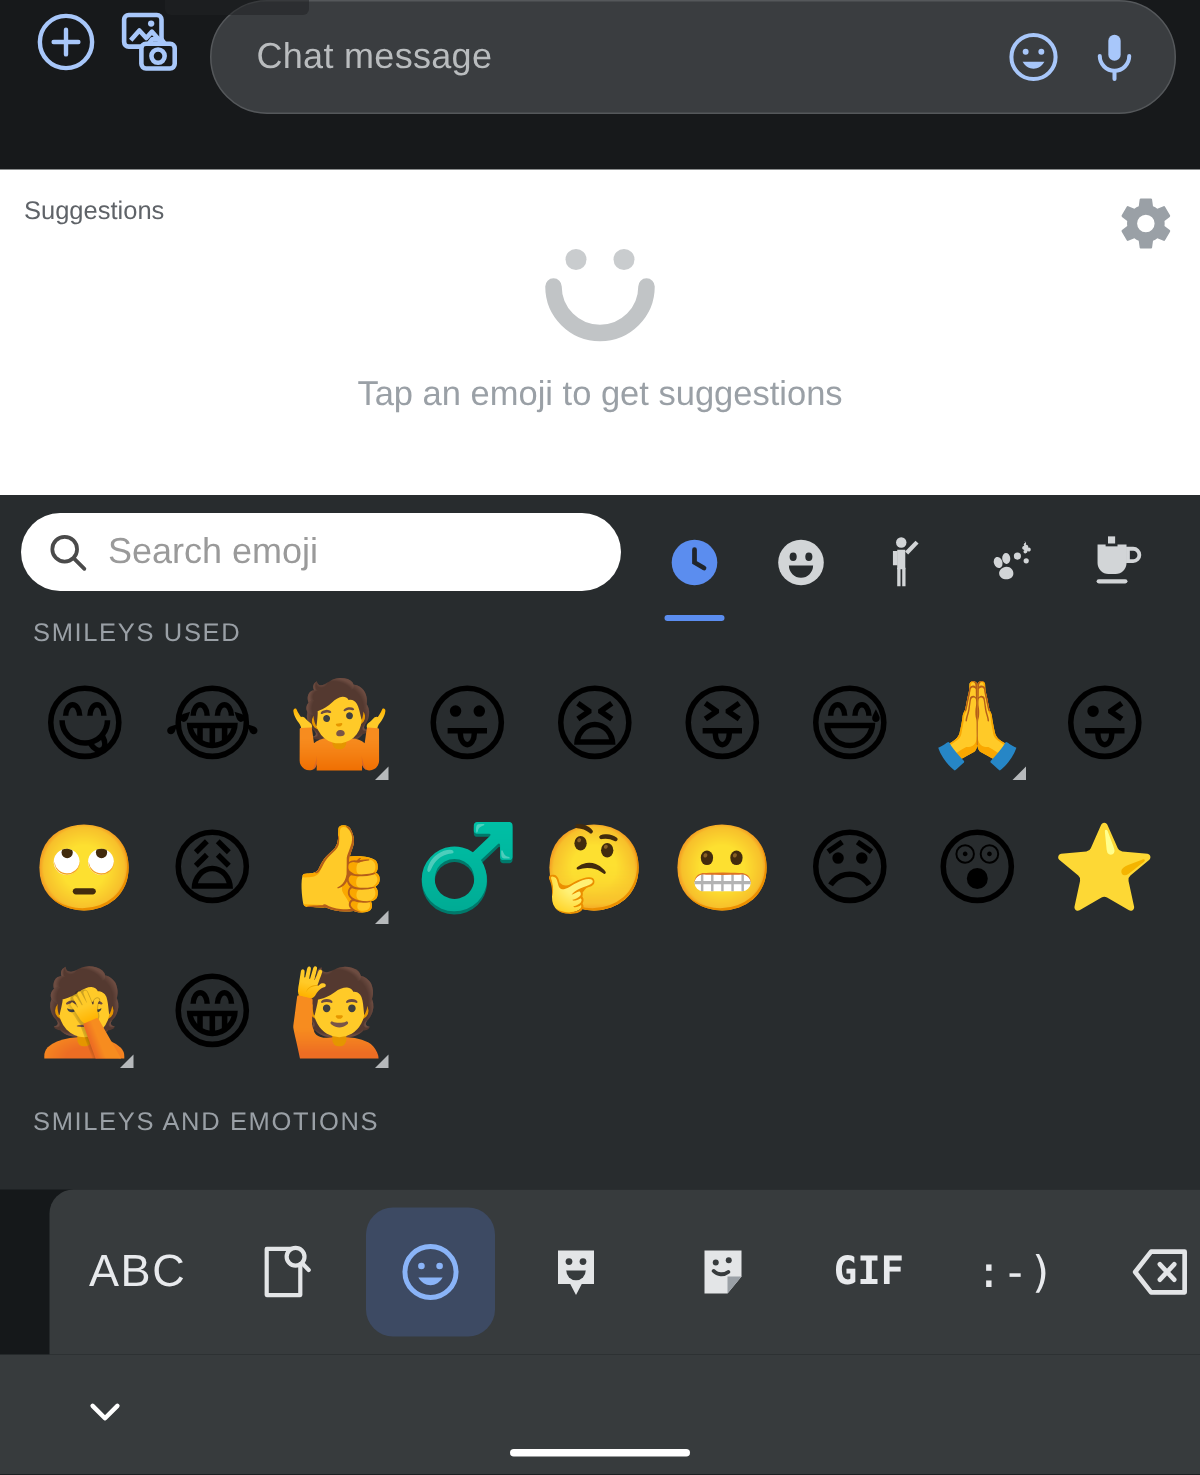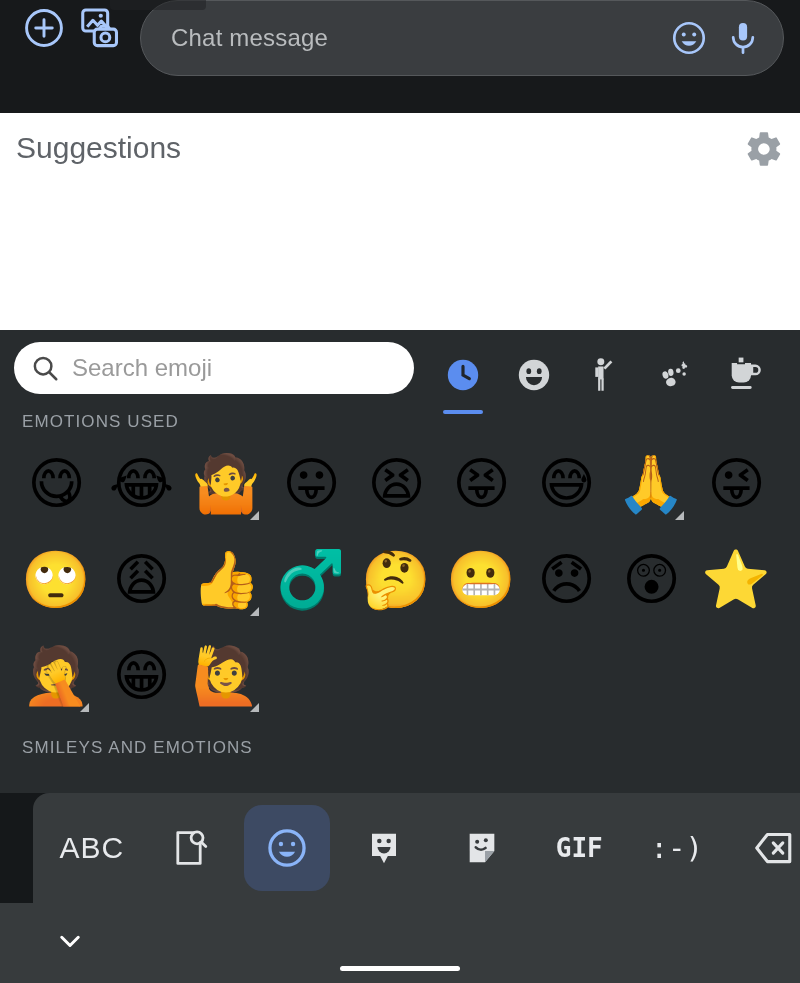--- a/index.html
+++ b/index.html
@@ -36,21 +36,21 @@
   }
   .chat-icon{ width:44px; height:44px; display:flex; align-items:center; justify-content:center; }
 
   
   .suggestions{
     position:absolute; left:0; top:113px; width:800px; height:217px;
     background:#ffffff;
   }
   .sugg-title{
     position:absolute; left:16px; top:18px;
-    font-size:30px; color:#5f6368;
+    font-size:17px; color:#5f6368;
   }
   .sugg-gear{ position:absolute; right:16px; top:16px; width:40px; height:40px; }
   .sugg-empty{
     position:absolute; left:0; top:48px; width:100%;
     display:flex; flex-direction:column; align-items:center; gap:14px;
   }
   .sugg-empty-text{ font-size:23px; color:#9aa0a6; }
 
   
   .kb{
@@ -178,20 +178,30 @@
     <div class="sugg-title">Suggestions</div>
 
     <div class="sugg-gear">
       <span>
         <svg width="40" height="40" viewBox="0 0 24 24" fill="#9aa0a6">
           <path d="M19.4 13c.04-.33.06-.66.06-1s-.02-.67-.07-1l2.1-1.62a.5.5 0 0 0 .12-.64l-2-3.46a.5.5 0 0 0-.6-.22l-2.48 1a7.3 7.3 0 0 0-1.73-1l-.37-2.64A.49.49 0 0 0 13.94 2h-4a.49.49 0 0 0-.48.42L9.1 5.06c-.63.26-1.2.6-1.74 1l-2.48-1a.5.5 0 0 0-.6.22l-2 3.46c-.12.22-.07.48.12.64L4.5 11c-.05.33-.08.67-.08 1s.03.67.08 1l-2.1 1.62a.5.5 0 0 0-.12.64l2 3.46c.12.22.38.3.6.22l2.48-1c.52.4 1.1.74 1.73 1l.37 2.64c.04.24.24.42.49.42h4c.25 0 .45-.18.49-.42l.37-2.64c.63-.26 1.2-.6 1.73-1l2.48 1c.23.09.49 0 .6-.22l2-3.46a.5.5 0 0 0-.12-.64zM11.94 15.5A3.5 3.5 0 1 1 15.44 12a3.5 3.5 0 0 1-3.5 3.5z"></path>
         </svg>
       </span>
     </div>
 
+    <div class="sugg-empty">
+      <span>
+        <svg width="96" height="74" viewBox="0 0 96 74">
+          <circle cx="32" cy="12" r="7" fill="#c9ccce"></circle>
+          <circle cx="64" cy="12" r="7" fill="#c9ccce"></circle>
+          <path d="M17 30a31 31 0 0 0 62 0" fill="none" stroke="#c1c4c6" stroke-width="11" stroke-linecap="round"></path>
+        </svg>
+      </span>
+      <span class="sugg-empty-text">Tap an emoji to get suggestions</span>
+    </div>
   </div>
 
   <div class="kb">
 
     <div class="kb-top">
       <div class="search-box">
         <span>
           <svg width="30" height="30" viewBox="0 0 24 24" fill="none" stroke="#4a4a4a" stroke-width="2">
             <circle cx="10.5" cy="10.5" r="6.6"></circle>
               <path d="M15.4 15.4L21 21" stroke-linecap="round"></path>
@@ -256,21 +266,21 @@
               <rect x="7" y="2" width="5" height="3.2" fill="#282c2e"></rect>
               <rect x="8" y="1" width="3" height="3" fill="#d2d5d7"></rect>
               <rect x="3.2" y="19" width="13" height="1.8" rx=".9"></rect>
             </svg>
           </span>
         </div>
 
       </div>
     </div>
 
-    <div class="section-label">EMOTIONS USED</div>
+    <div class="section-label">SMILEYS USED</div>
 
     <div class="emoji-grid">
 
       <div class="emoji-row">
         <div class="emoji-cell">
             <span>😋</span>
           </div>
         <div class="emoji-cell">
             <span>😂</span>
           </div>

